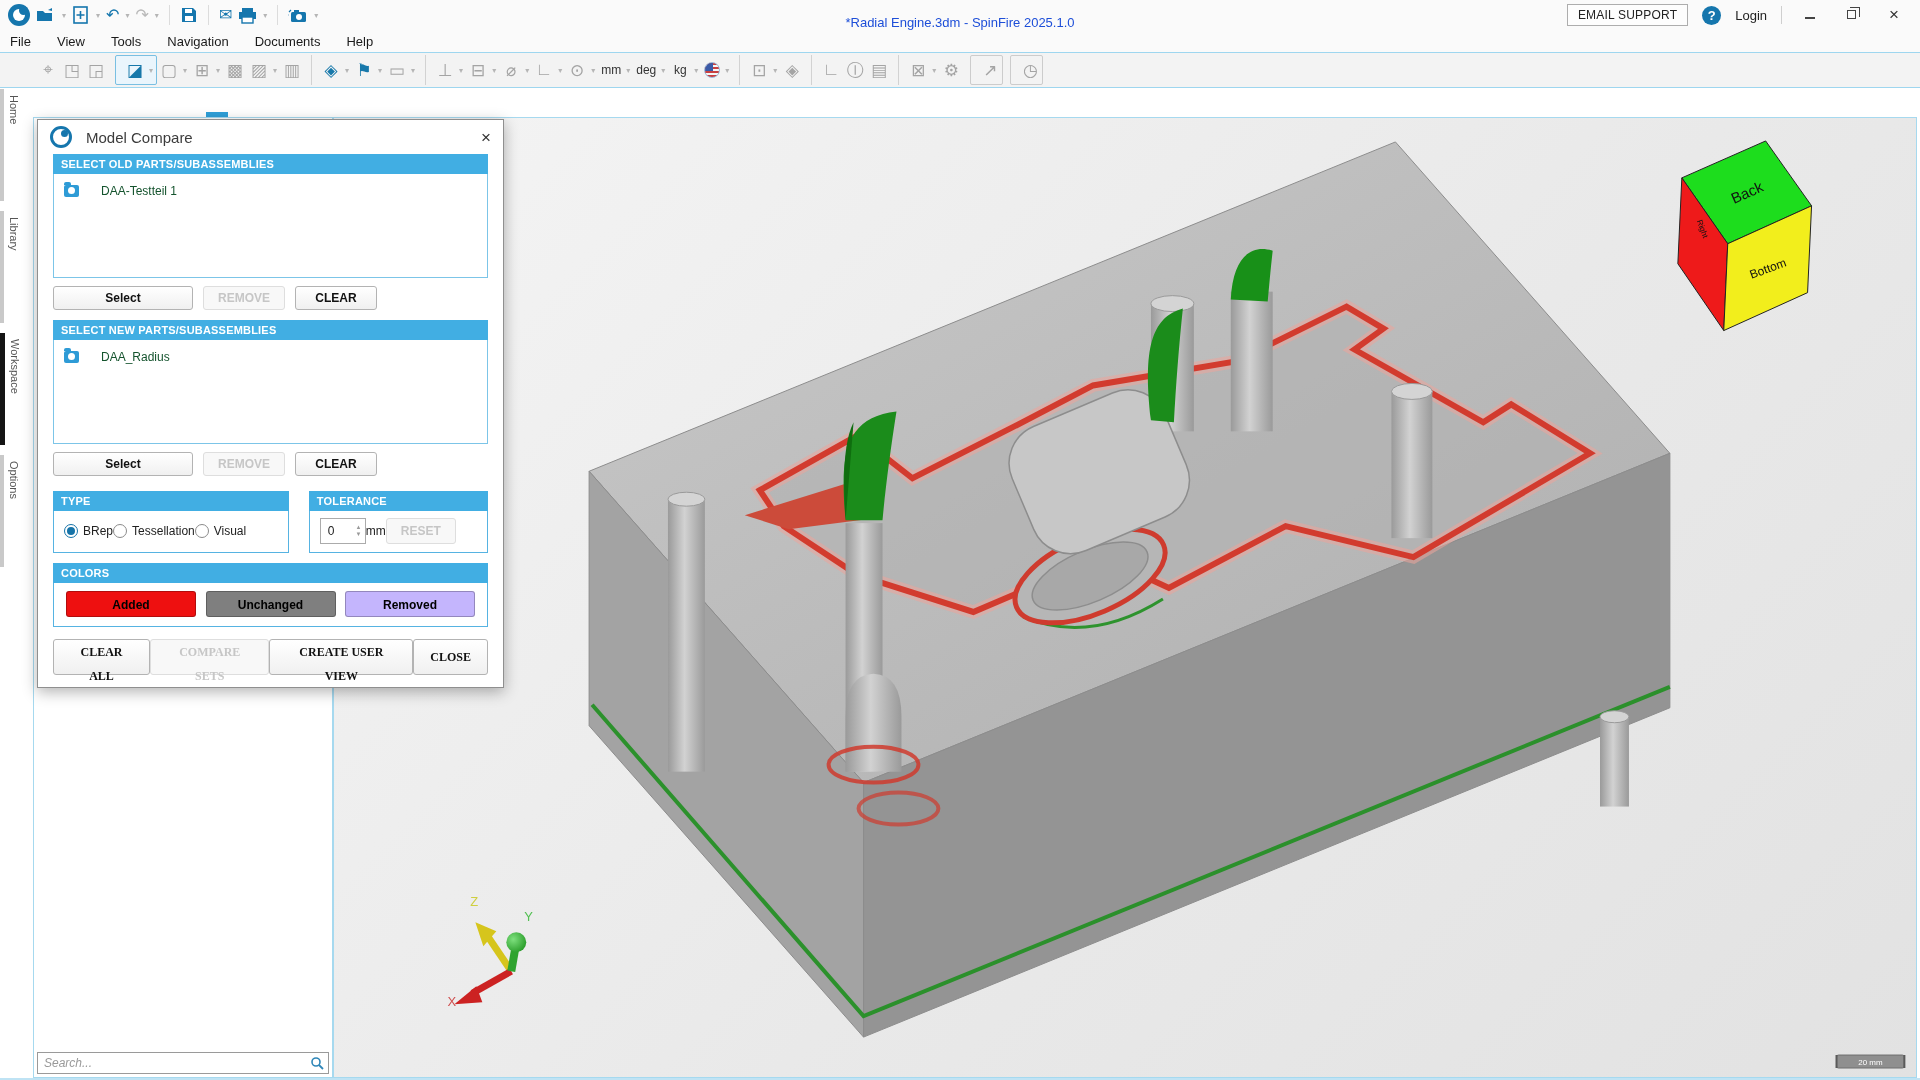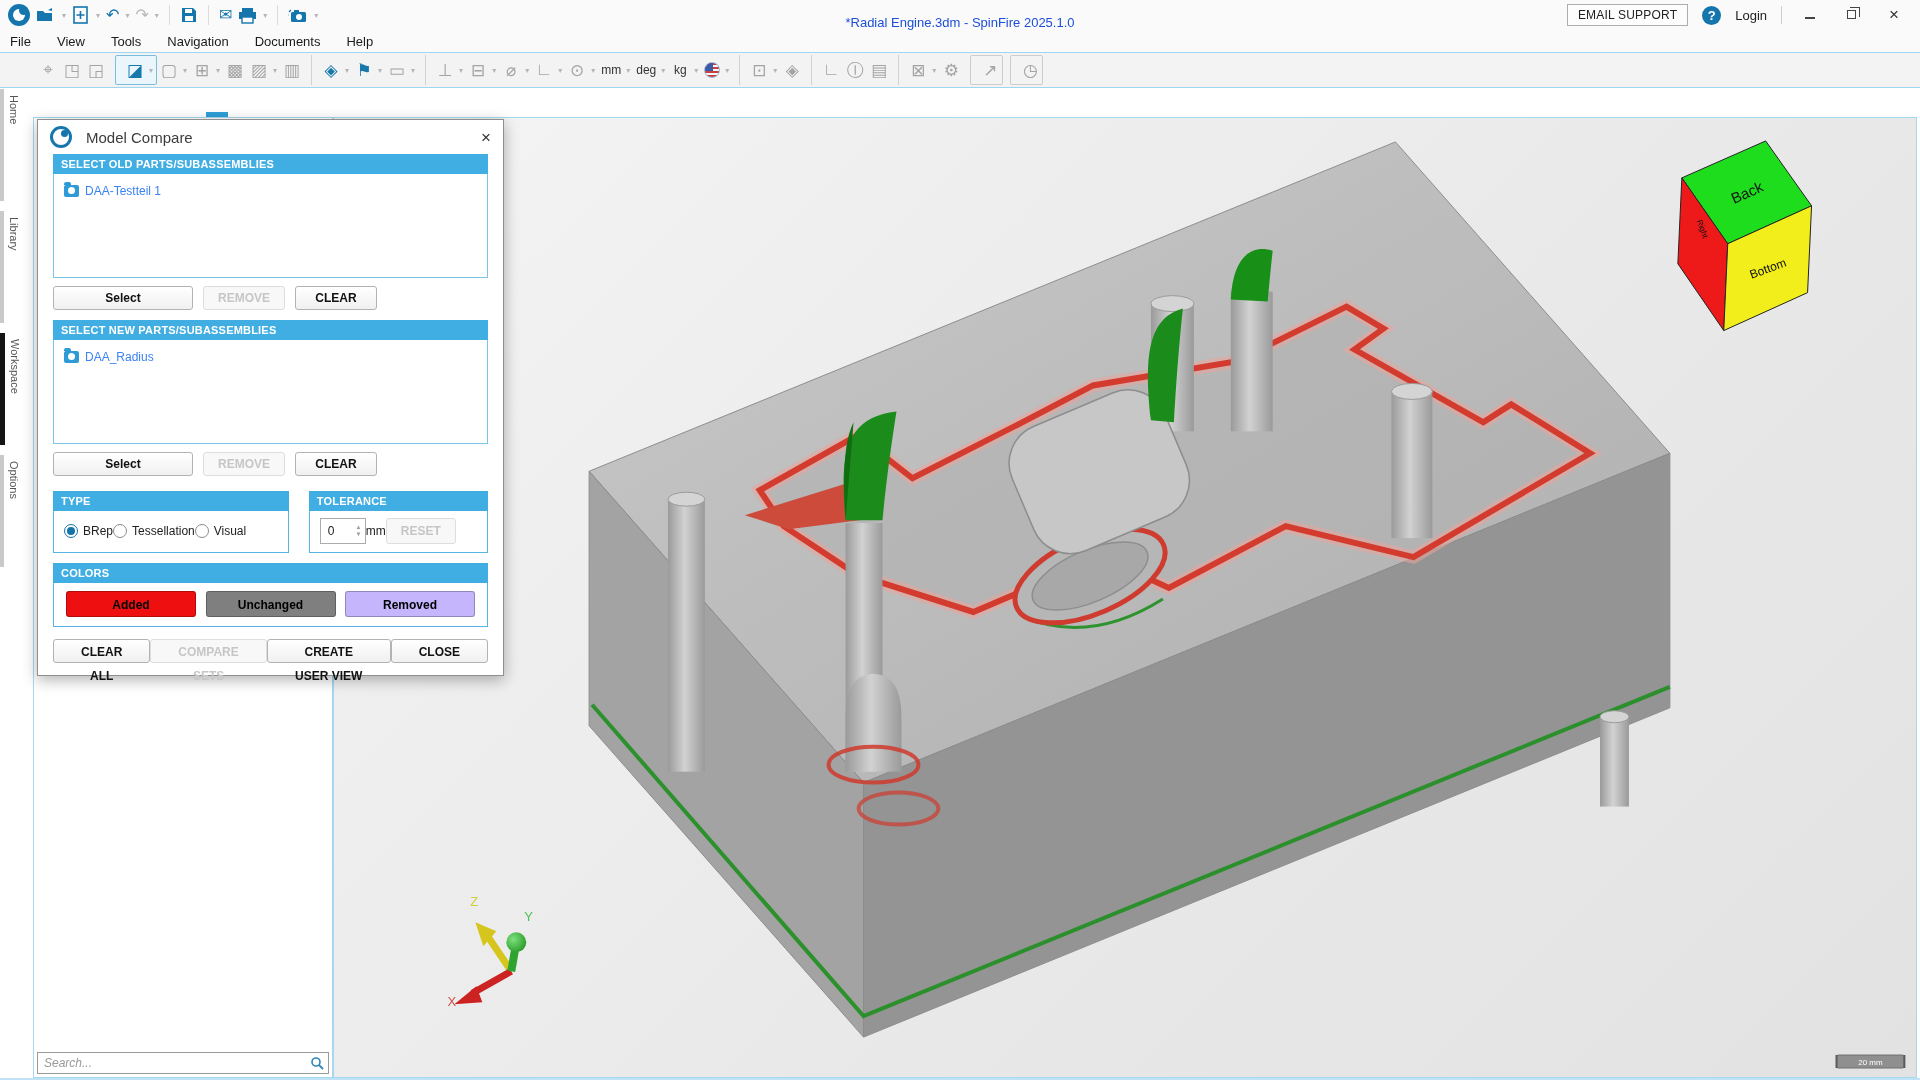--- a/index.html
+++ b/index.html
@@ -94,21 +94,21 @@
   .dlg-header { height:34px; display:flex; align-items:center; padding:0 12px; }
   .dlg-logo { width:22px; height:22px; border-radius:50%; border:3px solid #1576ad; position:relative; }
   .dlg-logo::after { content:""; position:absolute; left:8px; top:1px; width:7px; height:7px;
                      border-radius:50%; background:#1576ad; }
   .dlg-title { font-size:15px; color:#3c3c3c; margin-left:14px; }
   .dlg-close { margin-left:auto; font-size:17px; color:#333; line-height:17px; }
   .dlg-body { padding:0 15px; }
   .sec-header { background:#41aee3; color:#fff; font-size:11px; font-weight:bold;
                 letter-spacing:.2px; padding:4px 8px; }
   .listbox { border:1px solid #7cc5e8; border-top:none; height:104px; padding:10px 10px; background:#fff; }
-  .list-item { display:flex; align-items:center; gap:6px; font-size:12px; color:#3b82f6; }
+  .list-item { display:flex; align-items:center; gap:22px; font-size:12px; color:#14532d; }
   .folder-ico { width:15px; height:12px; background:#2e9bd6; border-radius:2px; position:relative; }
   .folder-ico::before { content:""; position:absolute; left:0; top:-3px; width:7px; height:3px;
                         background:#2e9bd6; border-radius:2px 2px 0 0; }
   .folder-ico::after { content:""; position:absolute; left:4px; top:2px; width:7px; height:7px;
                        border-radius:50%; background:#fff; }
   .btnrow { display:flex; gap:10px; margin:8px 0 10px 0; }
   .btn { height:24px; background:linear-gradient(#ffffff,#f0f0f0); border:1px solid #b3b3b3;
          border-radius:3px; font-size:12px; font-weight:bold; color:#111; text-align:center;
          line-height:22px; }
   .btn.wide { width:140px; } .btnrow .btn { width:82px; } .btnrow .btn.wide { width:140px; }
@@ -129,21 +129,21 @@
   .spin-val { flex:1; font-size:12px; color:#222; padding-left:7px; }
   .spin-arrows { width:13px; display:flex; flex-direction:column; align-items:center; }
   .spin-arrows span { font-size:6px; color:#999; line-height:7px; }
   .unit-lbl { font-size:12px; color:#222; }
   .reset-btn { width:70px; height:26px; line-height:24px; }
   #colors-box { margin-top:10px; }
   .colors-body { height:44px; display:flex; align-items:center; justify-content:space-between; padding:0 12px; }
   .color-btn { width:130px; height:26px; border-radius:3px; font-size:12px; font-weight:bold;
                color:#000; text-align:center; line-height:26px; border:1px solid rgba(0,0,0,.25); }
   .footer-row { display:flex; justify-content:space-between; margin-top:12px; }
-  .footer-row .btn { padding:0 27px; height:24px; line-height:24px; }
+  .footer-row .btn { padding:0 16px; height:36px; line-height:24px;font-family:Liberation Serif, serif; }
 </style>
 </head>
 <body>
 
 <div id="titlebar">
   <div class="tb-left">
     <span class="logo-circle"></span>
     <svg width="20" height="16" viewBox="0 0 20 16">
       <path d="M1 4 h6 l2 2 h7 v8 h-15 z" fill="#1576ad"></path>
         <path d="M12 3 l4 -2 v3 z" fill="#1576ad"></path>

